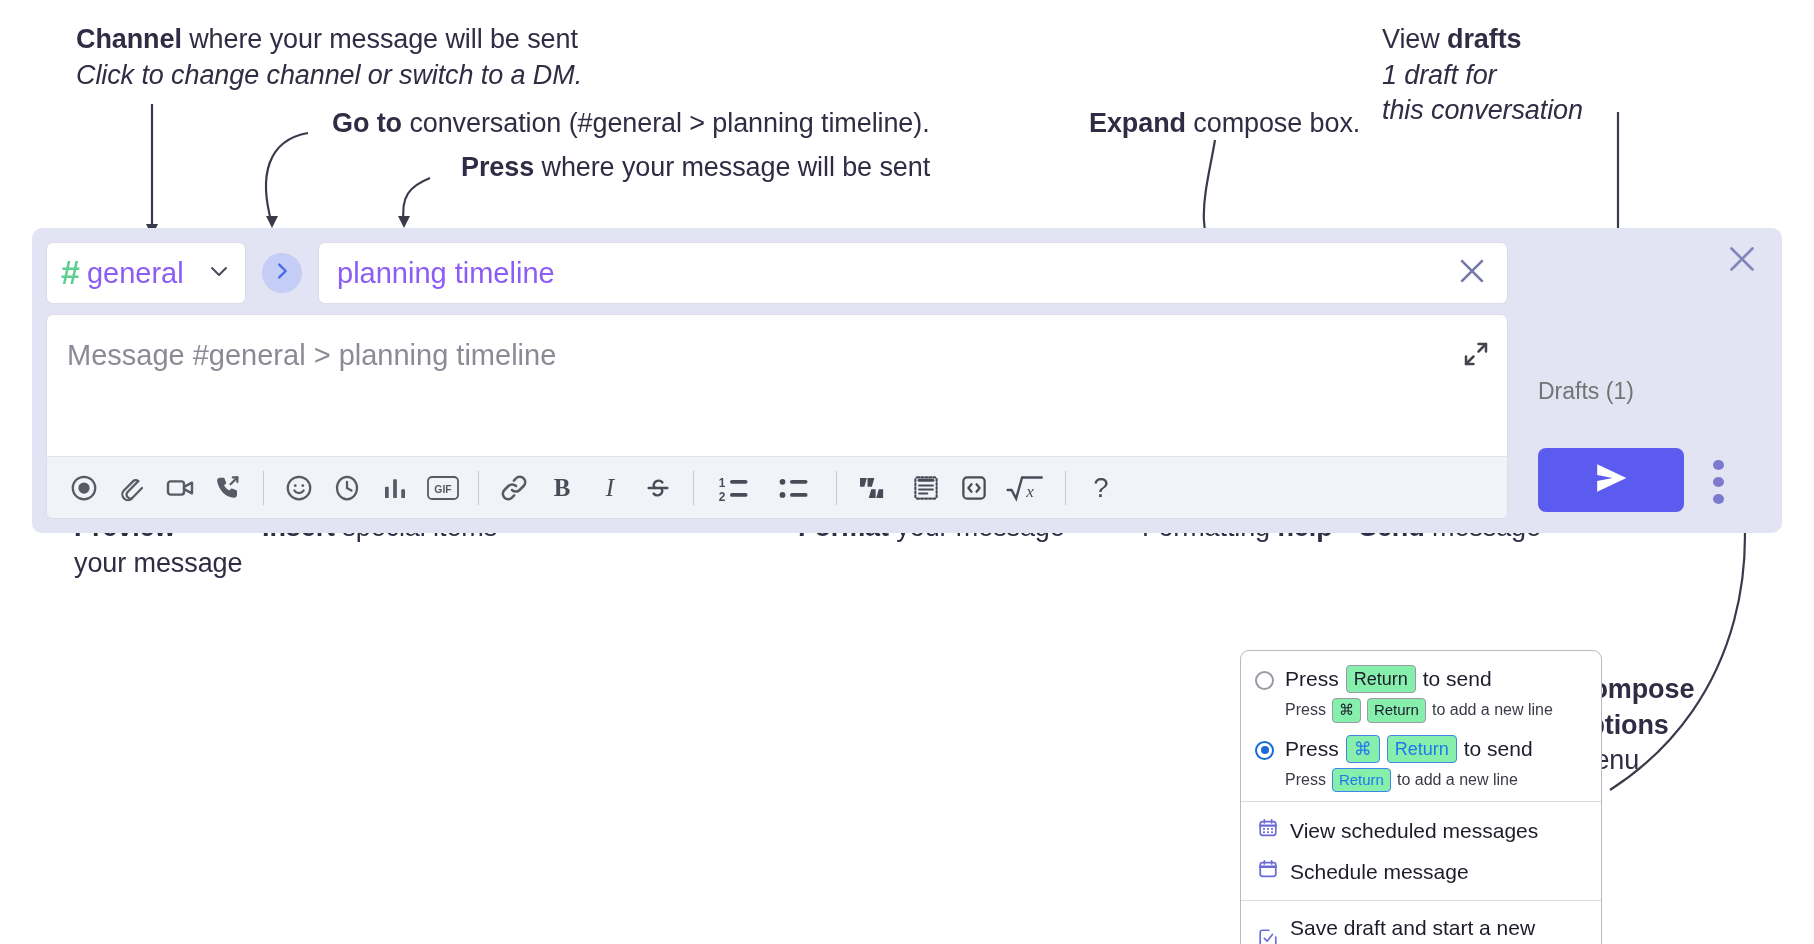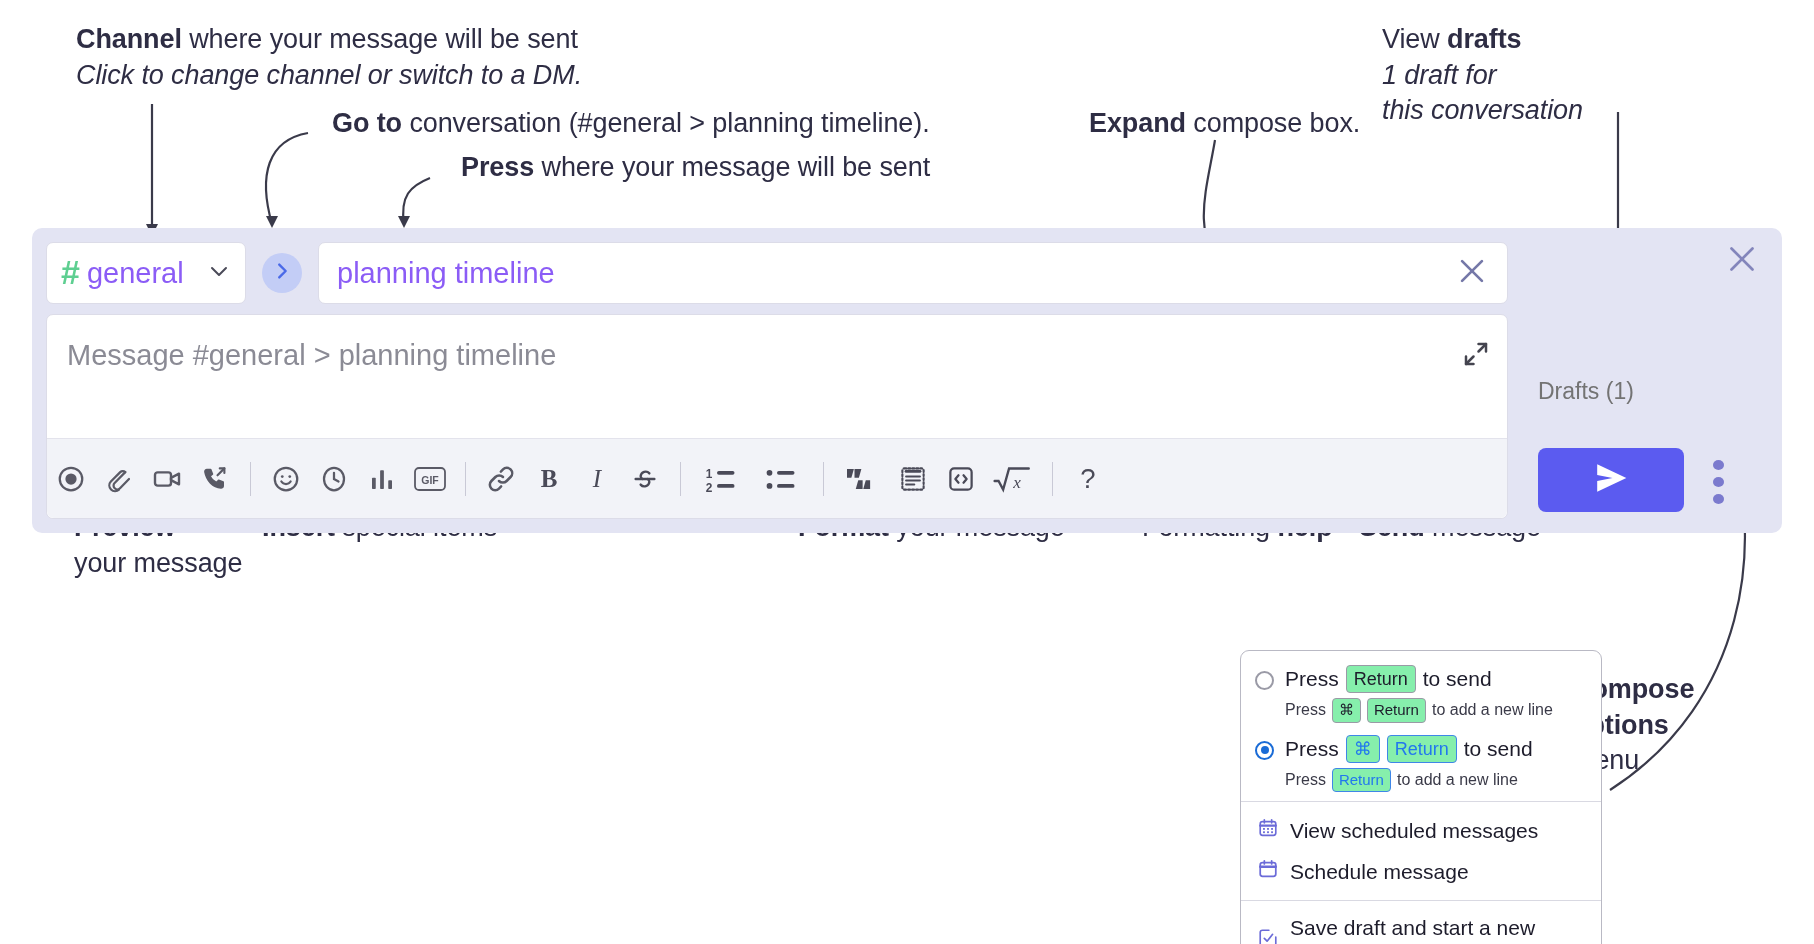--- a/index.html
+++ b/index.html
@@ -71,24 +71,24 @@
   .msg-placeholder {
     position:absolute; left:20px; top:24px;
     font-size:29px; color:#8b8b95;
   }
   .expand-btn {
     position:absolute; right:14px; top:22px; width:34px; height:34px;
     display:flex; align-items:center; justify-content:center;
   }
 
   .toolbar {
-    position:absolute; left:0; bottom:0; width:100%; height:80px;
+    position:absolute; left:0; bottom:0; width:100%; height:62px;
     background:#f2f3f8; border-top:1px solid #e3e3ec;
     border-bottom-left-radius:7px; border-bottom-right-radius:7px;
-    display:flex; align-items:center; padding-left:0;
+    display:flex; align-items:center; padding-left:13px;
   }
   .tb-btn {
     width:48px; height:44px;
     display:flex; align-items:center; justify-content:center;
     color:#5a5a66;
   }
   .tb-sep { width:1px; height:34px; background:#c9c9d6; margin:0 11px; }
 
   .right-rail {
     position:absolute; right:0; top:0; width:272px; height:100%;

